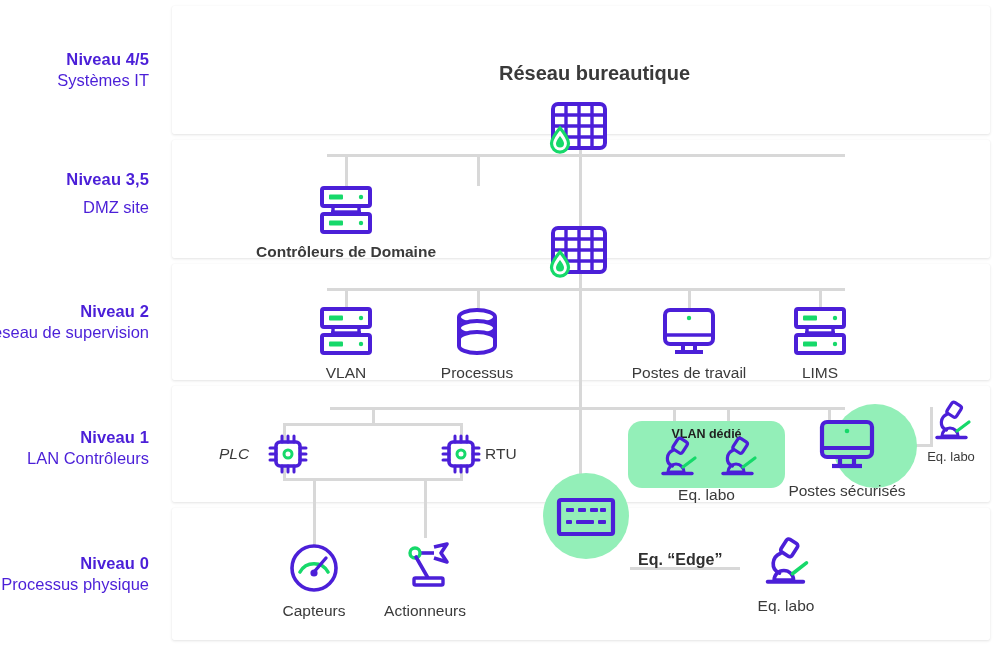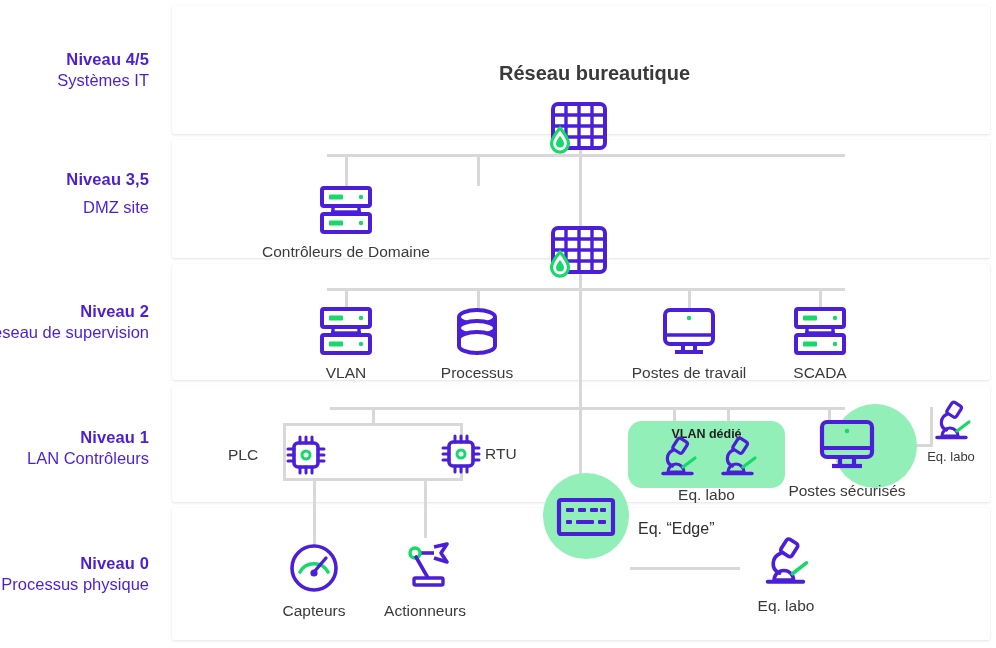--- a/index.html
+++ b/index.html
@@ -149,21 +149,21 @@
         <line x1="32" y1="4" x2="32" y2="48" stroke="#4B1FD8" stroke-width="3.4"></line>
         <line x1="45" y1="4" x2="45" y2="48" stroke="#4B1FD8" stroke-width="3.4"></line>
         <g transform="translate(2,27)">
           <path d="M11 1 C11 1 2.5 11 2.5 16.6 A8.5 8.5 0 0 0 19.5 16.6 C19.5 11 11 1 11 1 Z" fill="#ffffff" stroke="#16D96A" stroke-width="3.2"></path>
           <path d="M11 9 C11 9 7 14 7 16.6 A4 4 0 0 0 15 16.6 C15 14 11 9 11 9 Z" fill="#16D96A"></path>
         </g>
       </svg>
     </div>
   </div>
 
-  <div class="node" style="left:245px;top:185px;width:202px;">
+  <div class="node" style="left:245px;top:185px;width:202px;font-weight:bold;">
     <div class="iconwrap">
       <svg width="56" height="52" viewBox="0 0 56 52">
         <rect x="4" y="3" width="48" height="18" rx="2" fill="#fff" stroke="#4B1FD8" stroke-width="4"></rect>
         <rect x="11" y="9.5" width="14" height="5" rx="1" fill="#16D96A"></rect>
         <circle cx="43" cy="12" r="2.2" fill="#16D96A"></circle>
         <line x1="15" y1="21" x2="15" y2="29" stroke="#4B1FD8" stroke-width="3.4"></line>
         <line x1="41" y1="21" x2="41" y2="29" stroke="#4B1FD8" stroke-width="3.4"></line>
         <line x1="13" y1="27" x2="43" y2="27" stroke="#4B1FD8" stroke-width="3.4"></line>
         <rect x="4" y="29" width="48" height="18" rx="2" fill="#fff" stroke="#4B1FD8" stroke-width="4"></rect>
         <rect x="11" y="35.5" width="14" height="5" rx="1" fill="#16D96A"></rect>
@@ -246,34 +246,34 @@
         <rect x="11" y="9.5" width="14" height="5" rx="1" fill="#16D96A"></rect>
         <circle cx="43" cy="12" r="2.2" fill="#16D96A"></circle>
         <line x1="15" y1="21" x2="15" y2="29" stroke="#4B1FD8" stroke-width="3.4"></line>
         <line x1="41" y1="21" x2="41" y2="29" stroke="#4B1FD8" stroke-width="3.4"></line>
         <line x1="13" y1="27" x2="43" y2="27" stroke="#4B1FD8" stroke-width="3.4"></line>
         <rect x="4" y="29" width="48" height="18" rx="2" fill="#fff" stroke="#4B1FD8" stroke-width="4"></rect>
         <rect x="11" y="35.5" width="14" height="5" rx="1" fill="#16D96A"></rect>
         <circle cx="43" cy="38" r="2.2" fill="#16D96A"></circle>
       </svg>
     </div>
-    <div class="cap">SCADA</div>
+    <div class="cap">LIMS</div>
   </div>
 
   <div class="vlanbox" style="left:628px;top:421px;width:157px;height:67px;">
     <div class="vlabel">VLAN dédié</div>
   </div>
 
   <div class="disc" style="left:833px;top:404px;width:84px;height:84px;"></div>
 
   <div class="disc" style="left:543px;top:473px;width:86px;height:86px;"></div>
 
   <div class="node" style="left:212px;top:430px;">
     <div style="display:flex;align-items:center;gap:8px;">
-      <div class="cap" style="margin:16px;">PLC</div>
+      <div class="cap" style="margin:7px;font-style:italic;">PLC</div>
       <div class="iconwrap">
         <svg width="48" height="48" viewBox="0 0 48 48">
           <rect x="12" y="12" width="24" height="24" rx="4" fill="#fff" stroke="#4B1FD8" stroke-width="3.6"></rect>
           <circle cx="24" cy="24" r="4" fill="#fff" stroke="#16D96A" stroke-width="3"></circle>
           <g stroke="#4B1FD8" stroke-width="3" stroke-linecap="round">
             <line x1="18" y1="12" x2="18" y2="6"></line>
               <line x1="24" y1="12" x2="24" y2="6"></line>
               <line x1="30" y1="12" x2="30" y2="6"></line>
             <line x1="18" y1="36" x2="18" y2="42"></line>
               <line x1="24" y1="36" x2="24" y2="42"></line>
@@ -376,21 +376,21 @@
           <rect x="22" y="12" width="8" height="4" rx="1"></rect>
           <rect x="34" y="12" width="8" height="4" rx="1"></rect>
           <rect x="44" y="12" width="6" height="4" rx="1"></rect>
           <rect x="10" y="24" width="6" height="4" rx="1"></rect>
           <rect x="20" y="24" width="18" height="4" rx="1"></rect>
           <rect x="42" y="24" width="8" height="4" rx="1"></rect>
         </g>
       </svg>
     </div>
   </div>
-  <div class="cap bold" style="position:absolute;left:638px;top:520px;font-weight:normal;font-size:16px;color:#2f2f2f;">Eq. “Edge”</div>
+  <div class="cap bold" style="position:absolute;left:638px;top:551px;font-weight:bold;font-size:16px;color:#2f2f2f;">Eq. “Edge”</div>
 
   <div class="node" style="left:252px;top:540px;width:124px;">
     <div class="iconwrap">
       <svg width="56" height="56" viewBox="0 0 56 56">
         <circle cx="28" cy="28" r="22" fill="#fff" stroke="#4B1FD8" stroke-width="3.6"></circle>
         <path d="M14 32 A16 16 0 0 1 42 32" fill="none" stroke="#16D96A" stroke-width="3.6" stroke-linecap="round"></path>
         <line x1="28" y1="32" x2="40" y2="18" stroke="#4B1FD8" stroke-width="3.4" stroke-linecap="round"></line>
         <circle cx="28" cy="33" r="3.6" fill="#4B1FD8"></circle>
       </svg>
     </div>

